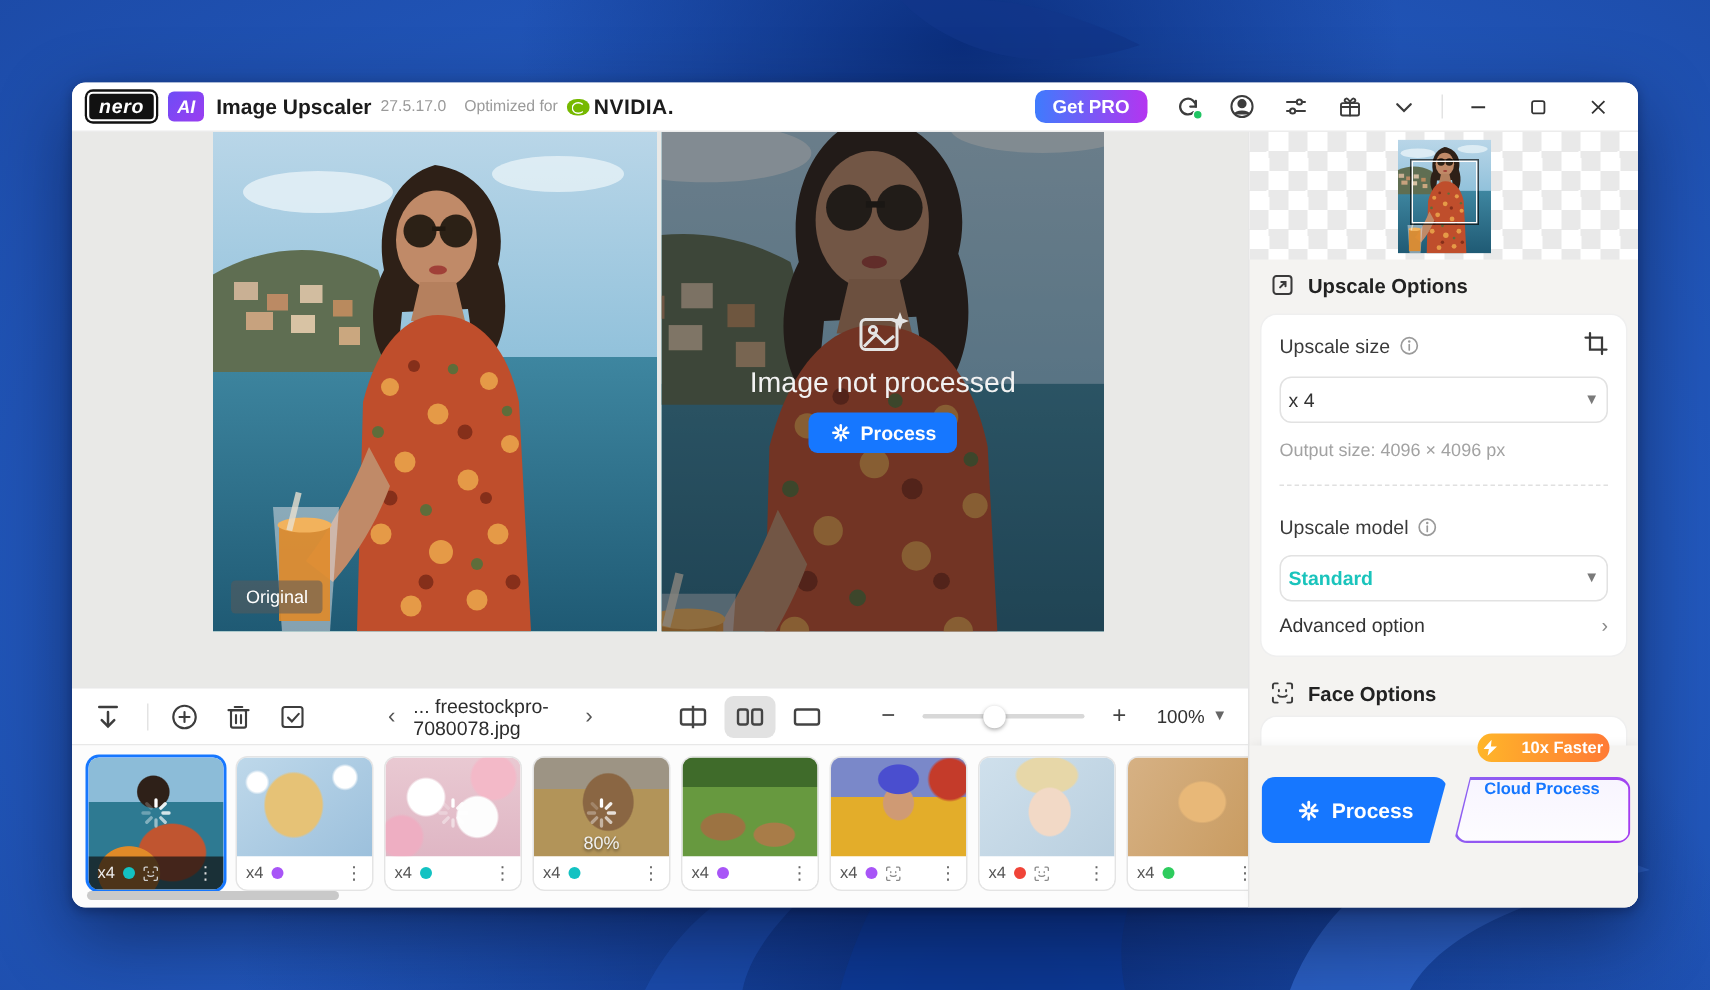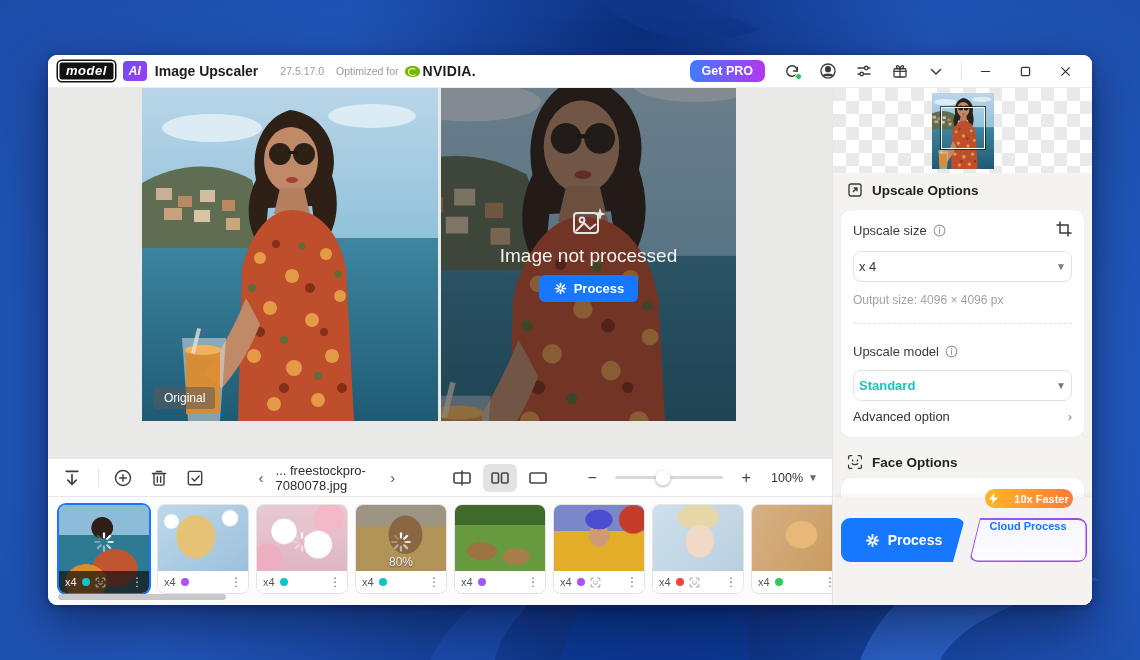--- a/index.html
+++ b/index.html
@@ -21,21 +21,21 @@
     box-shadow:0 18px 50px rgba(0,0,20,.45), 0 2px 8px rgba(0,0,20,.3);
   }
   
   .titlebar { position:absolute; left:0; top:0; right:0; height:33px; background:#fff;
     display:flex; align-items:center; padding:0 10px; border-bottom:1px solid #ececec; }
   .logo-nero { background:#111; color:#fff; font-weight:bold; font-style:italic;
     font-size:13px; padding:2px 8px 3px; border-radius:4px; box-shadow:inset 0 0 0 1.5px #fff, 0 0 0 1.5px #111; letter-spacing:.5px; }
   .logo-ai { background:linear-gradient(135deg,#6d4df6,#9b3df0); color:#fff; font-weight:bold;
     font-style:italic; font-size:12px; padding:3px 6px; border-radius:4px; margin-left:8px; }
   .app-title { font-size:14px; font-weight:bold; color:#1c1c1c; margin-left:8px; }
-  .app-version { font-size:10.5px; color:#9a9a9a; margin-left:22px; }
+  .app-version { font-size:10.5px; color:#9a9a9a; margin-left:6px; }
   .optimized { font-size:10.5px; color:#9a9a9a; margin-left:12px; }
   .nv-eye { width:15px; height:11px; border-radius:45% 45% 45% 45%; background:#76b900; margin-left:6px;
     position:relative; display:inline-block; }
   .nv-eye:after{ content:""; position:absolute; left:3px; top:2.5px; width:7px; height:6px;
     border:1.5px solid #fff; border-radius:50%; border-right-color:transparent; }
   .nvidia-word { font-size:14px; font-weight:bold; color:#1c1c1c; margin-left:3px; letter-spacing:.3px;}
   .tb-spacer { flex:1; }
   .btn-getpro { background:linear-gradient(90deg,#3f7bfd,#b435f0); color:#fff; font-weight:bold;
     font-size:12.5px; padding:4px 12px; border-radius:7px; border:none; cursor:pointer; }
   .tb-icon { width:18px; height:18px; margin-left:18px; position:relative; color:#3c3c3c; flex:none; }
@@ -309,21 +309,21 @@
         <path d="M5.3,18.7 L8.5,15.5" opacity=".4"></path>
       <path d="M2.5,12 L7,12" opacity=".3"></path>
         <path d="M5.3,5.3 L8.5,8.5" opacity=".2"></path>
     </g>
   </defs>
 </svg>
 
 <div class="window">
 
   <div class="titlebar">
-    <span class="logo-nero">model</span>
+    <span class="logo-nero">nero</span>
     <span class="logo-ai">AI</span>
     <span class="app-title">Image Upscaler</span>
     <span class="app-version">27.5.17.0</span>
     <span class="optimized">Optimized for</span>
     <span class="nv-eye"></span>
     <span class="nvidia-word">NVIDIA.</span>
     <span class="tb-spacer"></span>
     <button class="btn-getpro">Get PRO</button>
     <span class="tb-icon">
       <svg viewBox="0 0 24 24" fill="none" stroke="currentColor" stroke-width="2" stroke-linecap="round">

